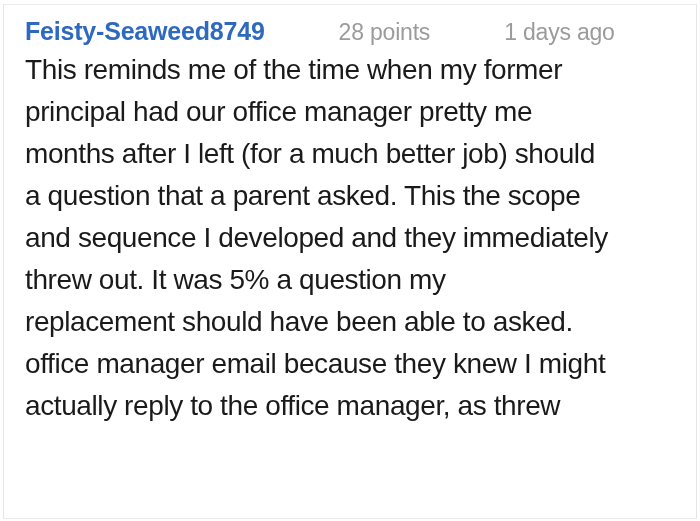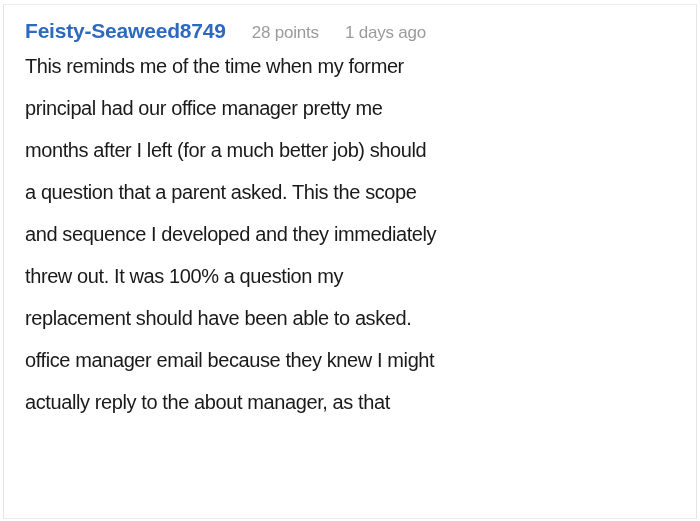--- a/index.html
+++ b/index.html
@@ -27,33 +27,35 @@
   .comment-header {
     display: flex;
     align-items: baseline;
     gap: 26px;
     line-height: 24px;
     white-space: nowrap;
   }
   .username-link {
     color: #2d69be;
     font-weight: bold;
-    font-size: 21px;
+    font-size: 25px;
     text-decoration: none;
     letter-spacing: -0.2px;
     cursor: pointer;
   }
   .meta-text {
     color: #9b9b9b;
-    font-size: 17px;
+    font-size: 23px;
     letter-spacing: -0.2px;
+    margin-left: 48px;
   }
   .comment-body {
+    margin-top: 5px;
     color: #1a1a1a;
-    font-size: 20px;
+    font-size: 28px;
     line-height: 42px;
     letter-spacing: -0.4px;
   }
   .body-line {
     white-space: nowrap;
   }
 </style>
 </head>
 <body>
 
@@ -62,18 +64,18 @@
     <a class="username-link">Feisty-Seaweed8749</a>
     <span class="meta-text">28 points</span>
     <span class="meta-text">1 days ago</span>
   </div>
   <div class="comment-body">
     <div class="body-line">This reminds me of the time when my former</div>
     <div class="body-line">principal had our office manager pretty me</div>
     <div class="body-line">months after I left (for a much better job) should</div>
     <div class="body-line">a question that a parent asked. This the scope</div>
     <div class="body-line">and sequence I developed and they immediately</div>
-    <div class="body-line">threw out. It was 100% a question my</div>
+    <div class="body-line">threw out. It was 5% a question my</div>
     <div class="body-line">replacement should have been able to asked.</div>
     <div class="body-line">office manager email because they knew I might</div>
-    <div class="body-line">actually reply to the about manager, as that</div>
+    <div class="body-line">actually reply to the office manager, as threw</div>
   </div>
 </div>
 
 </body></html>

